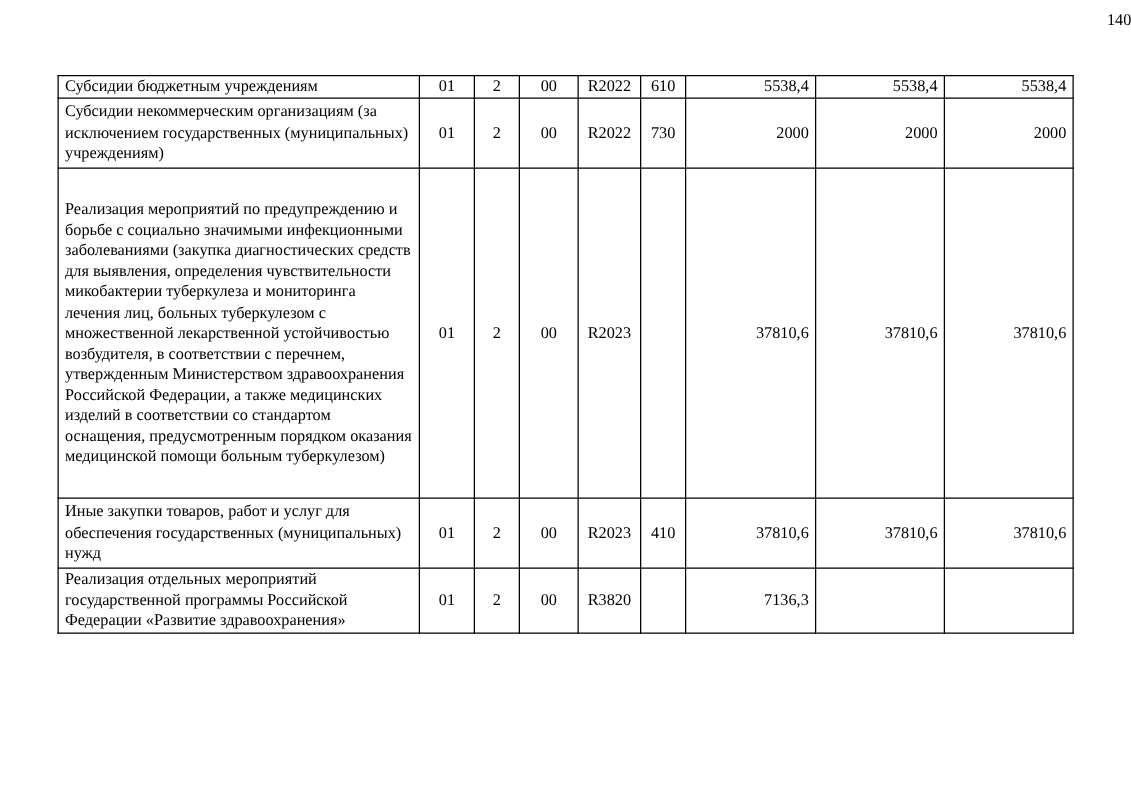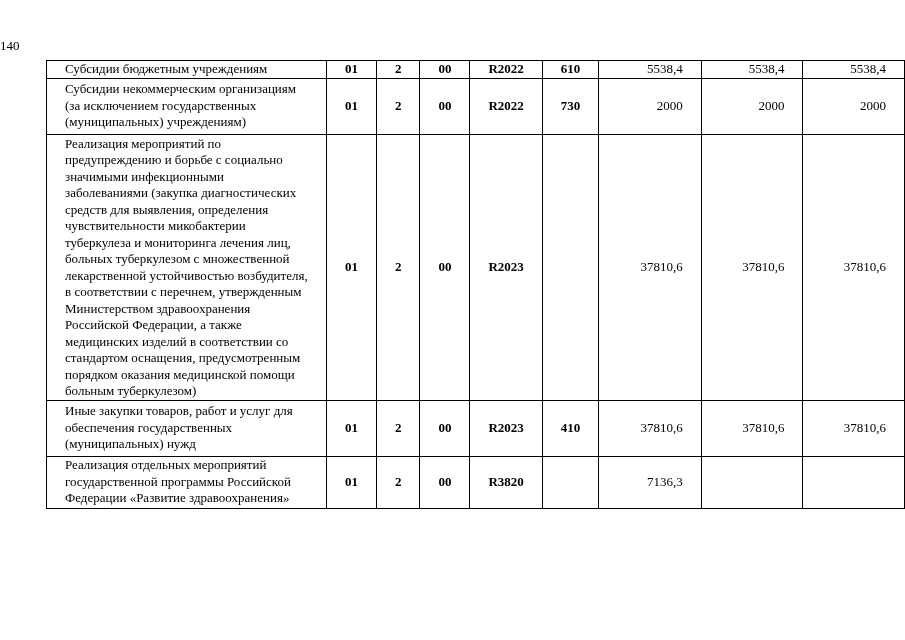--- a/index.html
+++ b/index.html
@@ -1,24 +1,24 @@
 <!DOCTYPE html>
 <html><head>
 <meta charset="utf-8">
 <style>
   html, body { margin: 0; padding: 0; background: #ffffff; }
   body { width: 905px; height: 640px; position: relative; overflow: hidden;
          font-family: "Liberation Serif", "DejaVu Serif", serif; color: #000; }
-  .page-number { position: absolute; top: 38px; left: 0; width: 905px; text-align: left;
+  .page-number { position: absolute; top: 8px; left: 0; width: 905px; text-align: right;
                  font-size: 13px; }
   table.budget { position: absolute; left: 46px; top: 60px; border-collapse: collapse;
                  table-layout: fixed; font-size: 13px; line-height: 16.5px; }
-  table.budget td { border: 1px solid #000; padding: 0 18px; vertical-align: middle; }
+  table.budget td { border: 1px solid #000; padding: 0 5px; vertical-align: middle; }
   td.name { text-align: left; vertical-align: top; }
-  td.c { text-align: center; font-weight: bold; }
+  td.c { text-align: center; }
   td.amt { text-align: right; padding-left: 17px; }
   tr.r1 td { height: 16px; }
   tr.r2 td { height: 55px; }
   tr.r3 td { height: 262px; }
   tr.r4 td { height: 55px; margin-left: 19px; }
   tr.r5 td { height: 51px; }
   tr.r3 td.name { padding-top: 1px; }
 </style>
 </head>
 <body>

